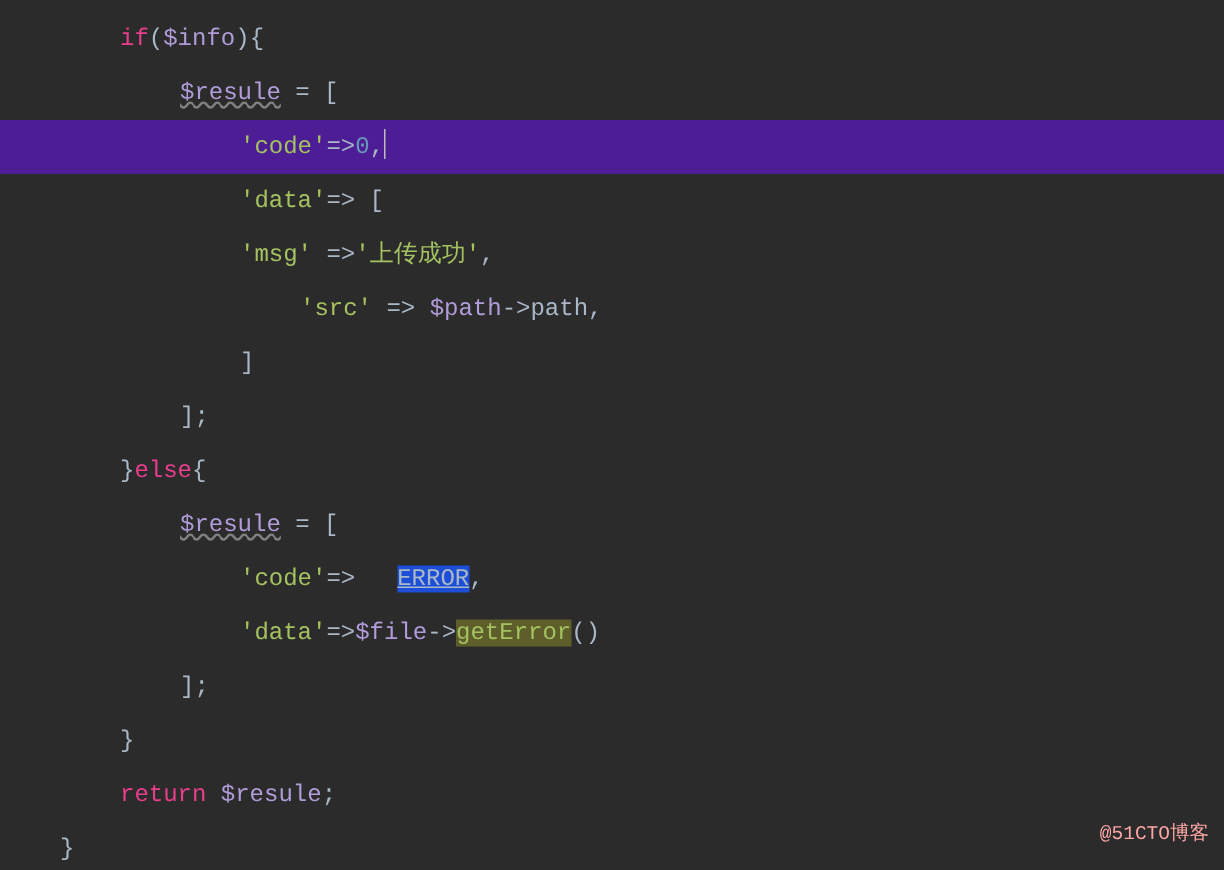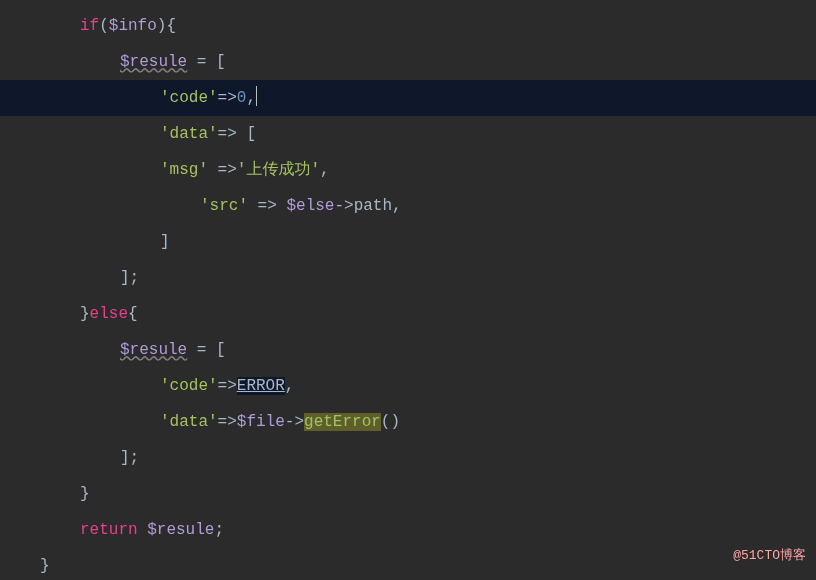--- a/index.html
+++ b/index.html
@@ -18,29 +18,29 @@
     position: relative;
     padding-top: 8px;
   }
   .line {
     position: relative;
     padding-left: 0;
     white-space: pre;
     height: 36px;
   }
   .line.highlighted {
-    background: #0f172a;
+    background: #4c1d95;
   }
   .kw { color: #e83e8c; }
   .var { color: #b19cd9; }
   .var-wavy { color: #b19cd9; text-decoration: underline wavy #808080; }
   .str { color: #a5c261; }
   .num { color: #6897bb; }
   .plain { color: #a9b7c6; }
-  .const-hl { color: #a9b7c6; background: #0f172a; text-decoration: underline; }
+  .const-hl { color: #a9b7c6; background: #1d4ed8; text-decoration: underline; margin-left: 28px; }
   .method-hl { color: #a5c261; background: #5e5e2a; }
   .prop { color: #a9b7c6; }
   .cursor {
     display: inline-block;
     width: 1px;
     height: 20px;
     background: #bbbbbb;
     vertical-align: middle;
     position: relative;
     top: -2px;
@@ -70,21 +70,21 @@
     <div class="line"><span class="indent i1"></span><span class="kw">if</span><span class="plain">(</span><span class="var">$info</span><span class="plain">){</span></div>
 
     <div class="line"><span class="indent i2"></span><span class="var-wavy">$resule</span><span class="plain"> = [</span></div>
 
     <div class="line highlighted"><span class="indent i3"></span><span class="str">'code'</span><span class="plain">=&gt;</span><span class="num">0</span><span class="plain">,</span><span class="cursor"></span></div>
 
     <div class="line"><span class="indent i3"></span><span class="str">'data'</span><span class="plain">=&gt;</span><span class="plain"> [</span></div>
 
     <div class="line"><span class="indent i3"></span><span class="str">'msg'</span><span class="plain"> =&gt;</span><span class="str">'上传成功'</span><span class="plain">,</span></div>
 
-    <div class="line"><span class="indent i4"></span><span class="str">'src'</span><span class="plain"> =&gt; </span><span class="var">$else</span><span class="plain">-&gt;</span><span class="prop">path</span><span class="plain">,</span></div>
+    <div class="line"><span class="indent i4"></span><span class="str">'src'</span><span class="plain"> =&gt; </span><span class="var">$path</span><span class="plain">-&gt;</span><span class="prop">path</span><span class="plain">,</span></div>
 
     <div class="line"><span class="indent i3"></span><span class="plain">]</span></div>
 
     <div class="line"><span class="indent i2"></span><span class="plain">];</span></div>
 
     <div class="line"><span class="indent i1"></span><span class="plain">}</span><span class="kw">else</span><span class="plain">{</span></div>
 
     <div class="line"><span class="indent i2"></span><span class="var-wavy">$resule</span><span class="plain"> = [</span></div>
 
     <div class="line"><span class="indent i3"></span><span class="str">'code'</span><span class="plain">=&gt;</span><span class="const-hl">ERROR</span><span class="plain">,</span></div>

